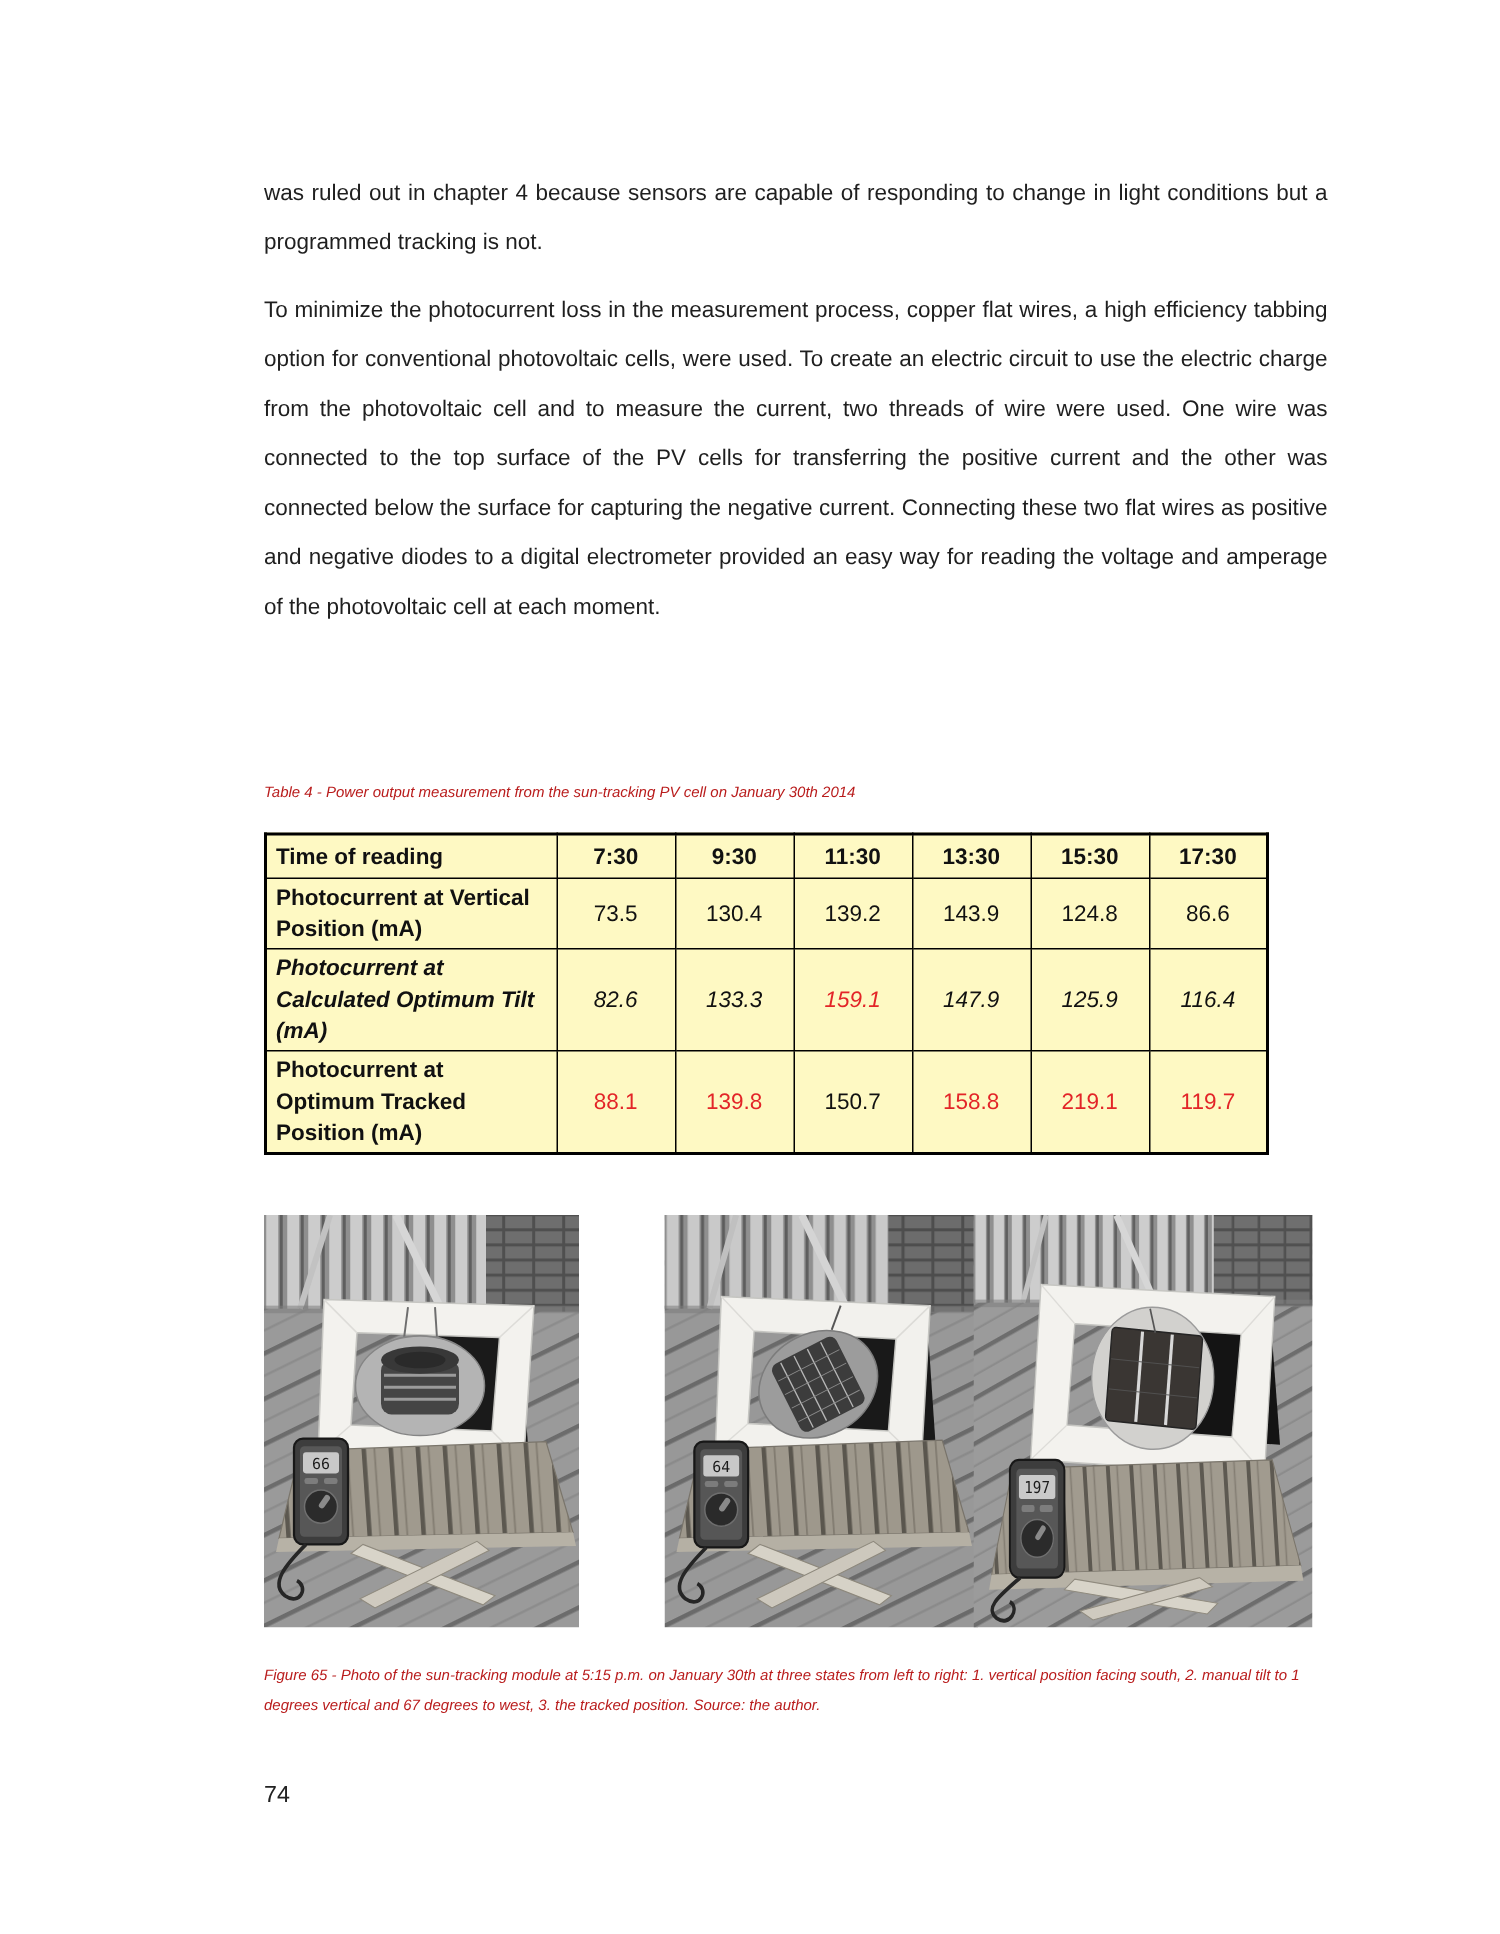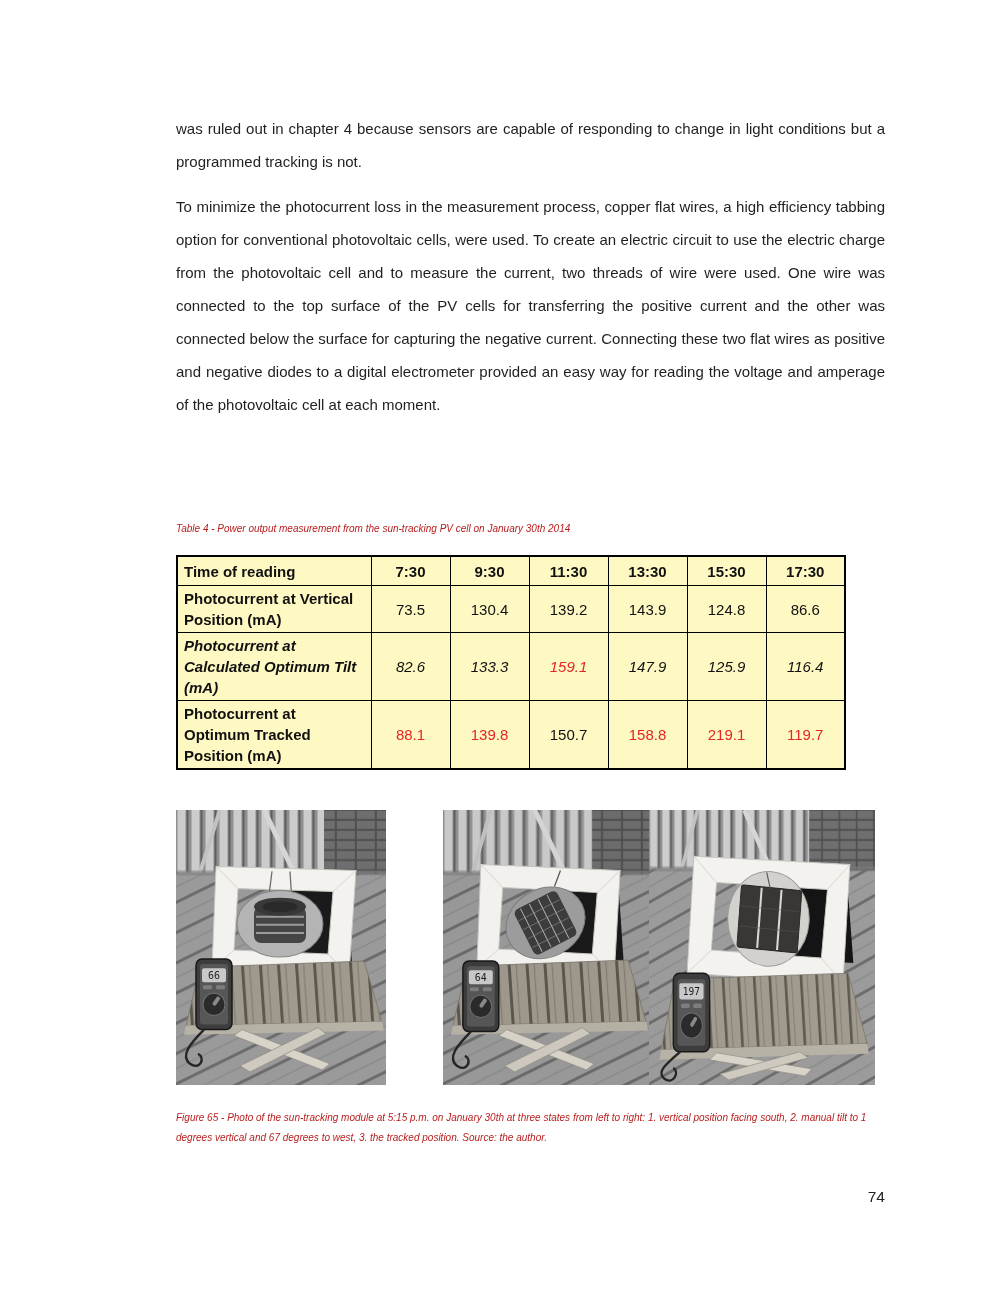--- a/index.html
+++ b/index.html
@@ -32,21 +32,21 @@
   tr.hdr th{height:24px;}
   tr.r1{height:47px;}
   tr.r2{height:65px;font-style:italic;}
   tr.r3{height:68px;}
   .photo{position:absolute;top:810px;height:275px;}
   .photo svg{display:block;width:100%;height:100%;}
   #photo-1{left:176px;width:210px;}
   #photo-2{left:399px;width:209px;padding-left:44px;}
   #photo-3{left:620px;width:226px;margin-left:29px;}
   .pagenum{
-    position:absolute;left:176px;top:1188px;width:709px;text-align:right;
+    position:absolute;left:176px;top:1188px;width:709px;text-align:left;
     font-size:15.5px;color:#222;
   }
   .lcd-text{font-family:"DejaVu Sans Mono",monospace;}
 </style>
 </head>
 <body>
 
 <div class="page">
 
   <div class="body-text" style="top:112px;">was ruled out in chapter 4 because sensors are capable of responding to change in light conditions but a programmed tracking is not.</div>

